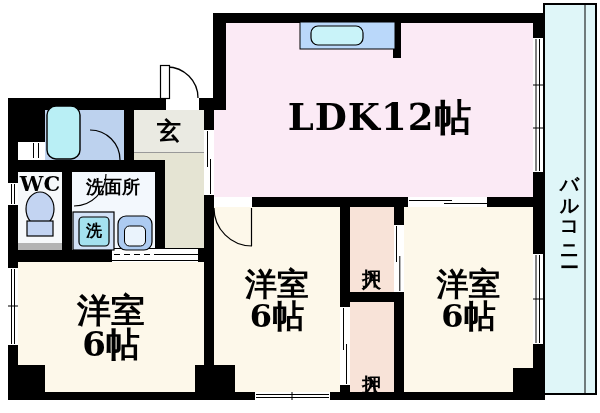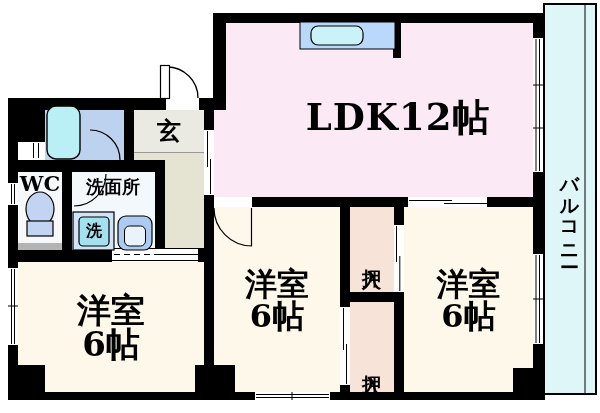--- a/index.html
+++ b/index.html
@@ -107,21 +107,21 @@
     <ellipse cx="40" cy="209" rx="14" ry="17" fill="#C3D4F2" stroke="#000" stroke-width="1.2"></ellipse>
     <rect x="27" y="221" width="26" height="15" fill="#C3D4F2" stroke="#000" stroke-width="1.2"></rect>
     <rect x="300" y="22" width="95" height="27" fill="#BAD8FA" stroke="#000" stroke-width="1"></rect>
     <rect x="311" y="26" width="52" height="19" rx="7" fill="#C9F3F9" stroke="#000" stroke-width="1.2"></rect>
     <rect x="73" y="212" width="41" height="38" fill="#D2E2F7" stroke="#000" stroke-width="1.2"></rect>
     <rect x="79" y="217" width="30" height="29" rx="4" fill="#A4E1EF" stroke="#000" stroke-width="1.2"></rect>
     <rect x="118" y="216" width="34" height="34" rx="8" fill="#ADCBF1" stroke="#000" stroke-width="1.2"></rect>
     <rect x="124.5" y="226" width="21" height="20" rx="5" fill="#EAF3FC" stroke="#000" stroke-width="1"></rect>
   </svg>
 
-  <div class="lbl z50" style="left:248px;top:92px;width:300px;height:50px;font-size:37px;letter-spacing:1px;">LDK12帖</div>
+  <div class="lbl z50" style="left:230px;top:92px;width:300px;height:50px;font-size:37px;letter-spacing:1px;">LDK12帖</div>
 
   <div class="lbl z50 vtext" style="left:543px;top:125px;width:54px;height:170px;font-size:19px;letter-spacing:2px;">バルコニー</div>
 
   <div class="lbl col z50" style="left:18px;top:262px;width:186px;height:130px;font-size:34px;">
     <span>洋室</span>
     <span>6帖</span>
   </div>
 
   <div class="lbl col z50" style="left:214px;top:207px;width:126px;height:185px;font-size:32px;">
     <span>洋室</span>

